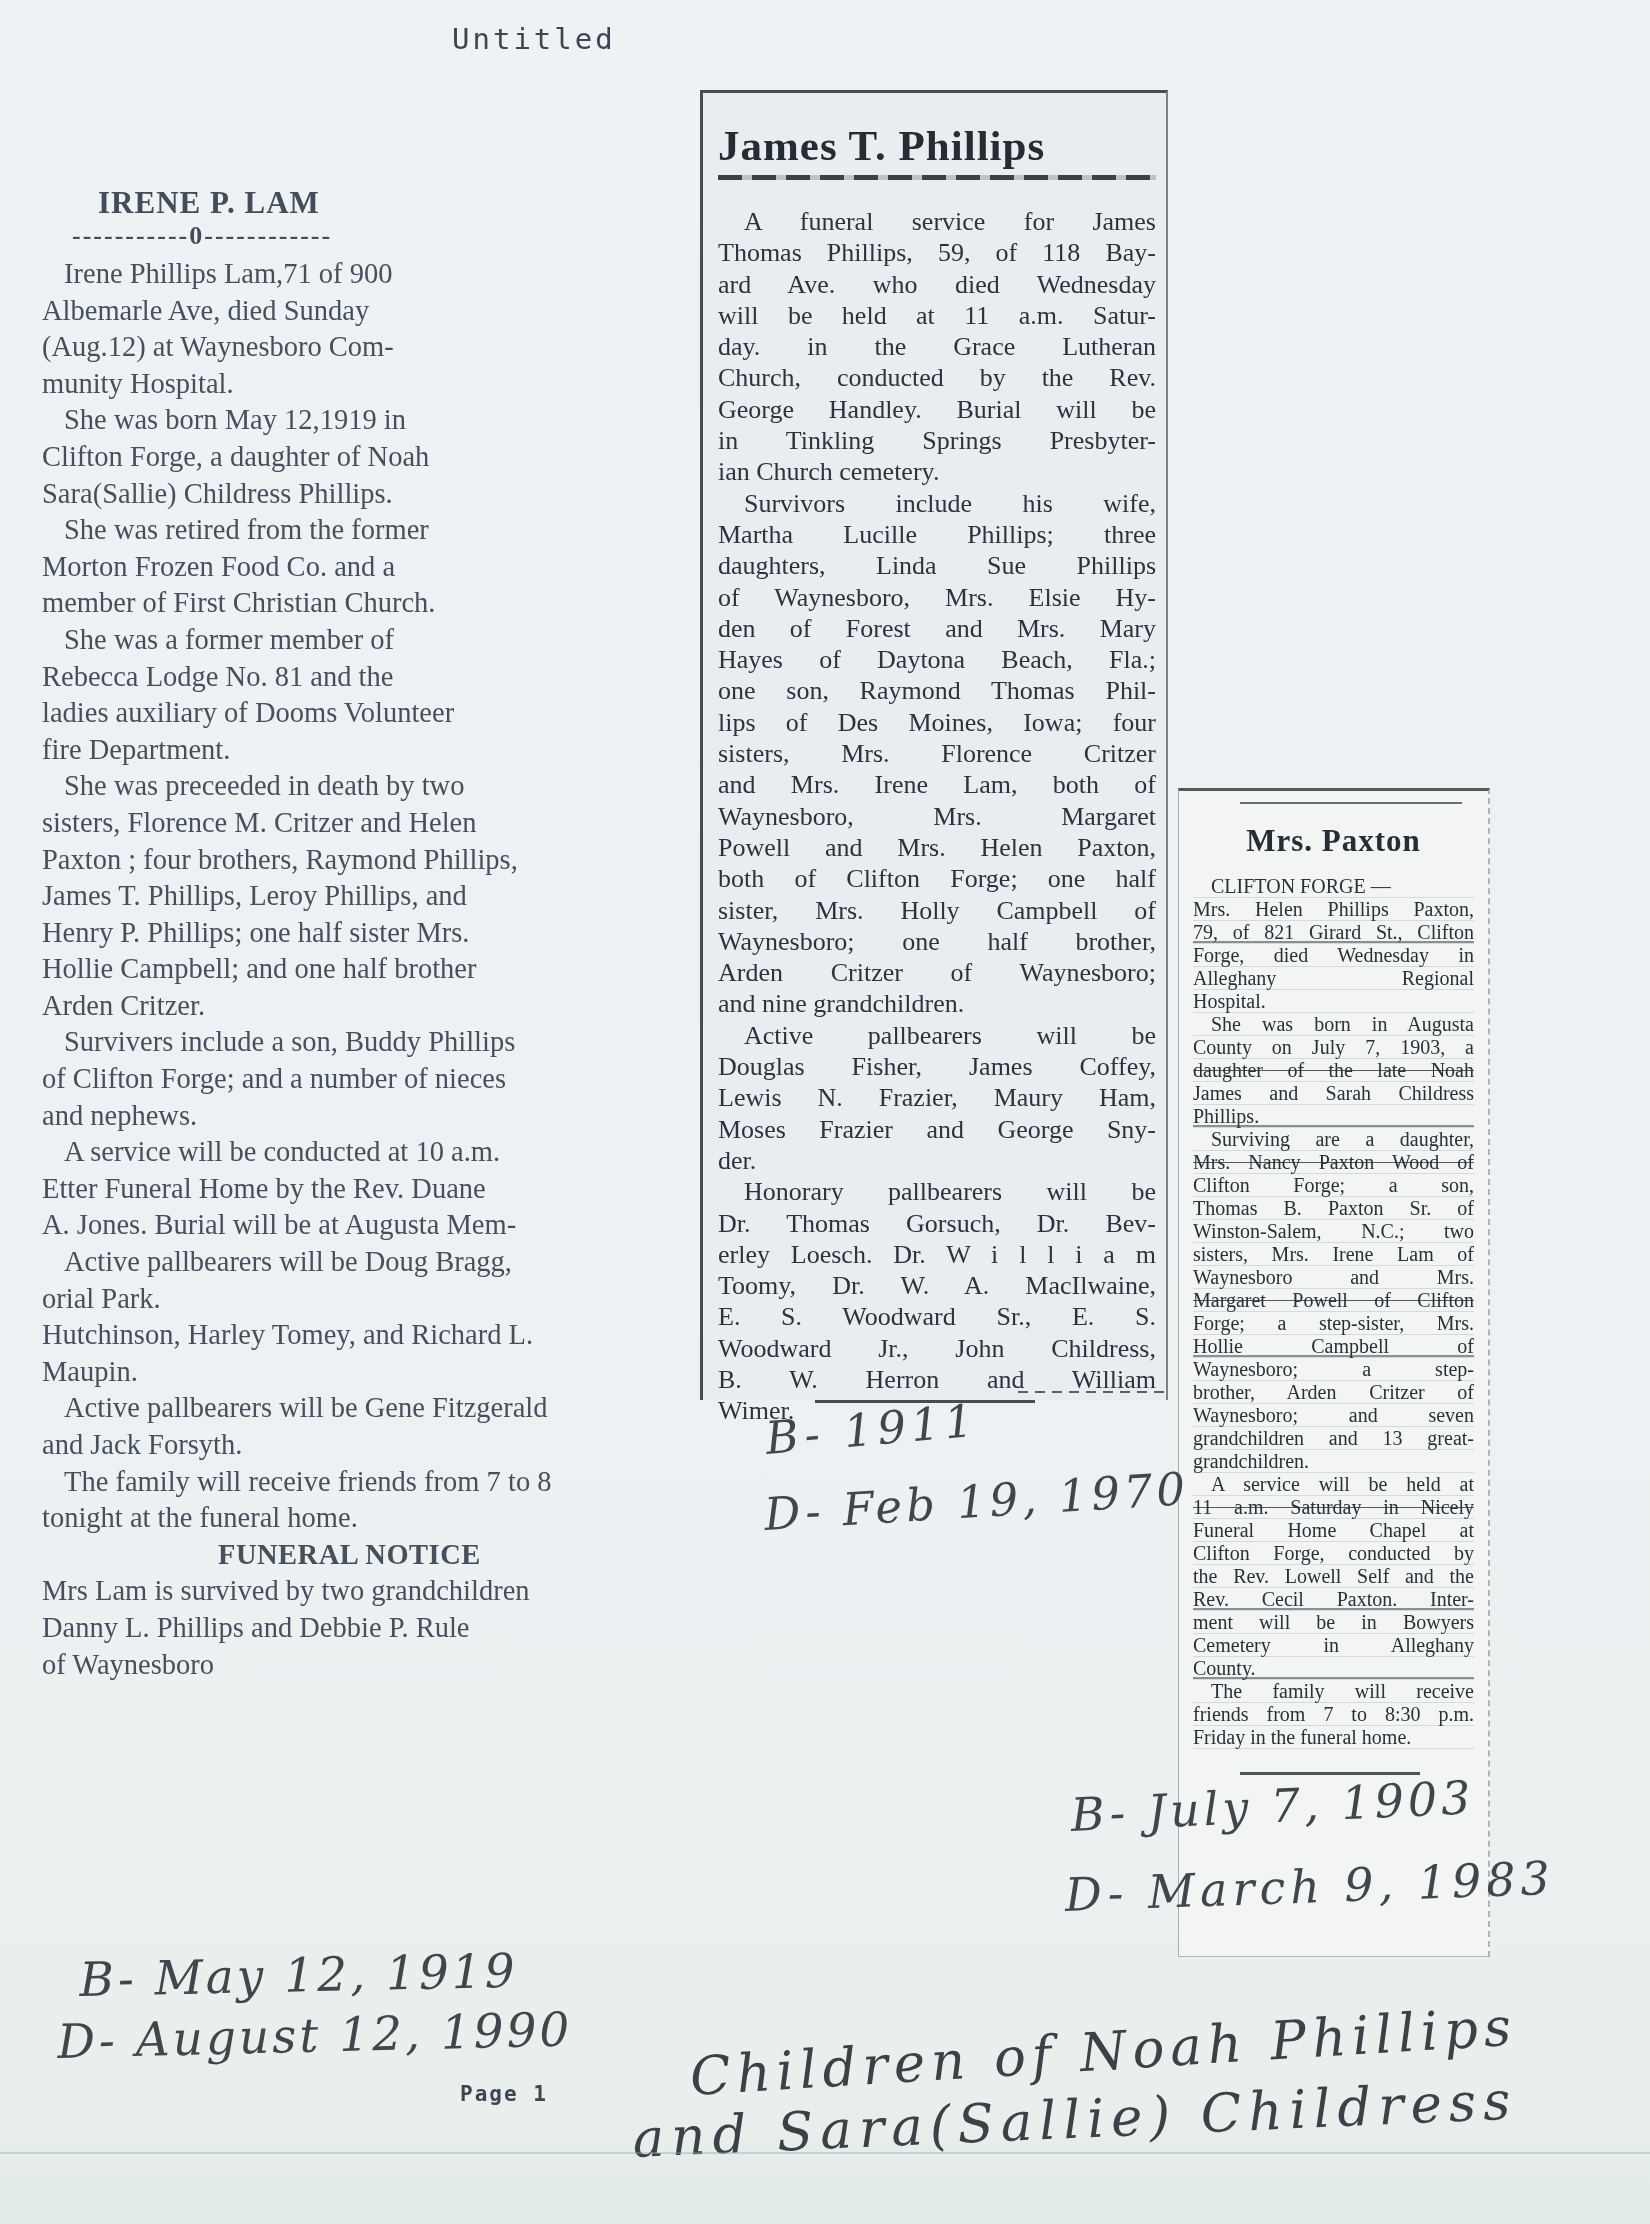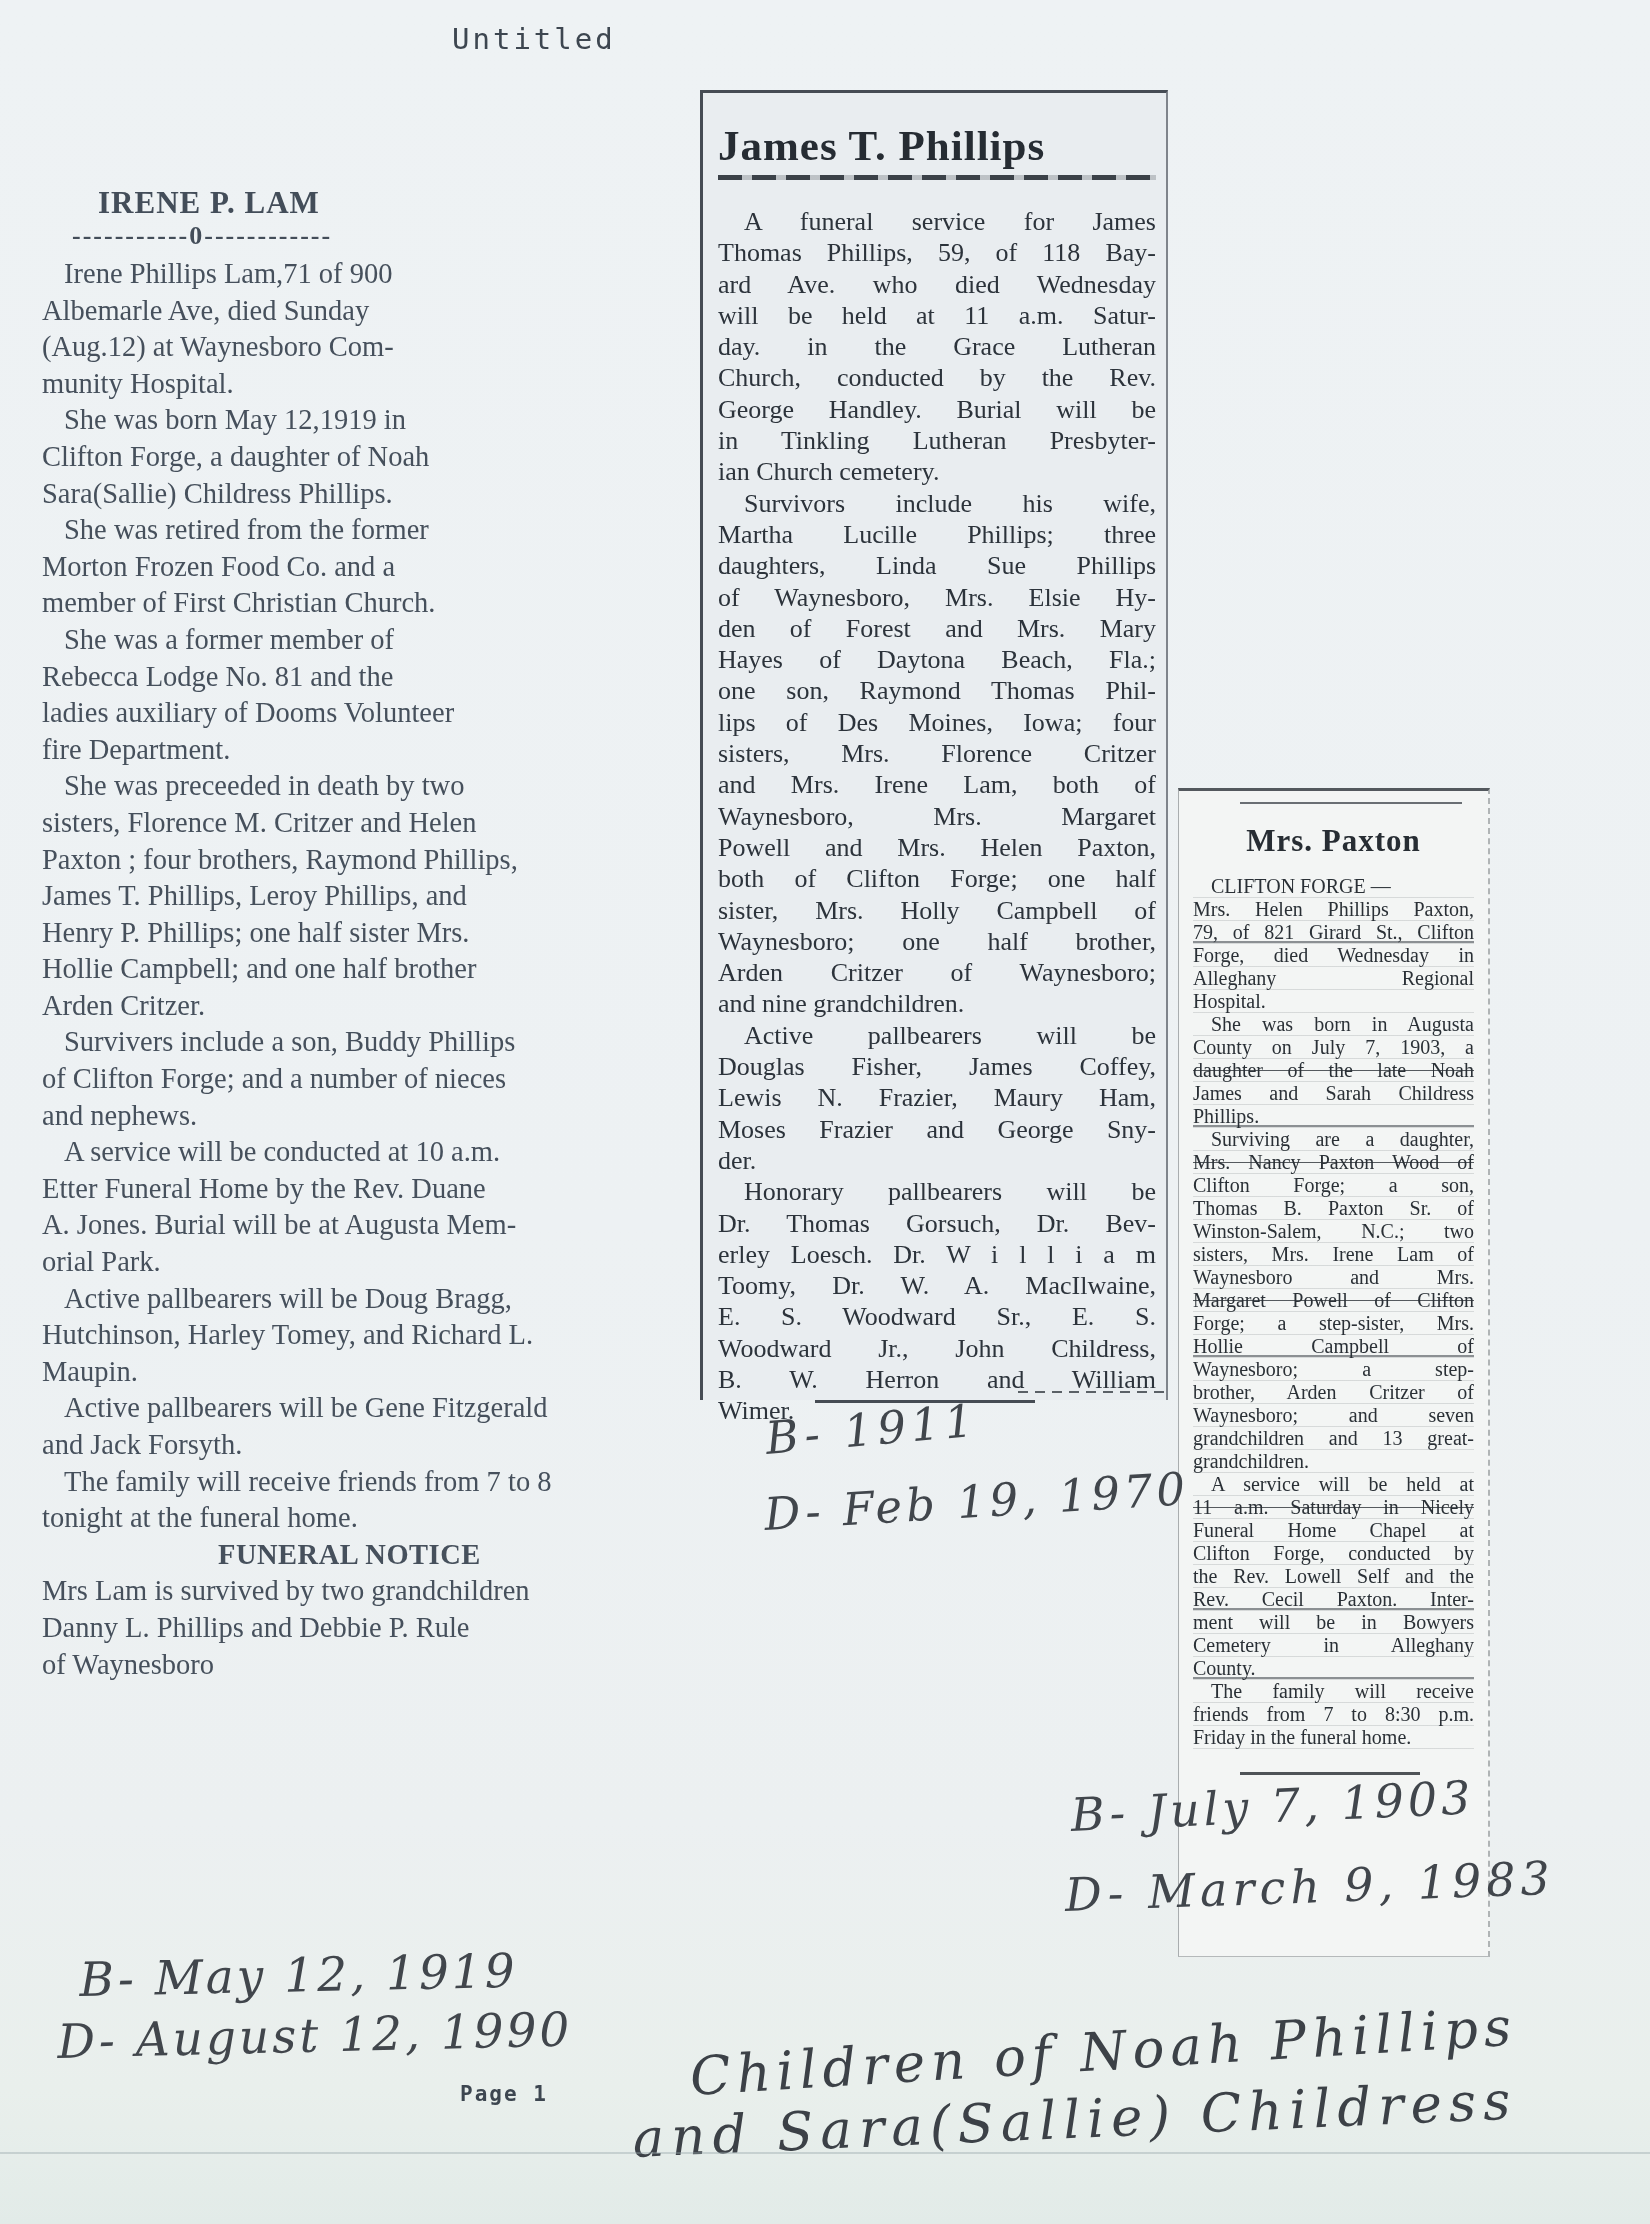--- a/index.html
+++ b/index.html
@@ -112,22 +112,22 @@
         <div class="ln">James T. Phillips, Leroy Phillips, and</div>
         <div class="ln">Henry P. Phillips; one half sister  Mrs.</div>
         <div class="ln">Hollie Campbell; and one half brother</div>
         <div class="ln">Arden Critzer.</div>
         <div class="ln i">Survivers include a son, Buddy Phillips</div>
         <div class="ln">of Clifton Forge; and a number of nieces</div>
         <div class="ln">and nephews.</div>
         <div class="ln i">A service will be conducted at 10 a.m.</div>
         <div class="ln">Etter Funeral Home by the Rev. Duane</div>
         <div class="ln">A. Jones. Burial will be at Augusta Mem-</div>
+        <div class="ln i">Active pallbearers will be Doug Bragg,</div>
         <div class="ln">orial Park.</div>
-        <div class="ln i">Active pallbearers will be Doug Bragg,</div>
         <div class="ln">Hutchinson, Harley Tomey, and Richard L.</div>
         <div class="ln">Maupin.</div>
         <div class="ln i">Active pallbearers will be Gene Fitzgerald</div>
         <div class="ln">and Jack Forsyth.</div>
         <div class="ln i">The family will receive friends from 7 to 8</div>
         <div class="ln">tonight at the funeral home.</div>
         <div class="ln fn">FUNERAL NOTICE</div>
         <div class="ln">Mrs Lam is survived by two grandchildren</div>
         <div class="ln">Danny L. Phillips and Debbie P. Rule</div>
         <div class="ln">of Waynesboro</div>
@@ -138,21 +138,21 @@
     <div class="james-headline">James T. Phillips</div>
     <div class="james-underline"></div>
     <div class="james-body">
         <div class="ln i">A funeral service for James</div>
         <div class="ln">Thomas Phillips, 59, of 118 Bay-</div>
         <div class="ln">ard Ave. who died Wednesday</div>
         <div class="ln">will be held at 11 a.m. Satur-</div>
         <div class="ln">day. in the Grace Lutheran</div>
         <div class="ln">Church, conducted by the Rev.</div>
         <div class="ln">George Handley. Burial will be</div>
-        <div class="ln">in Tinkling Lutheran Presbyter-</div>
+        <div class="ln">in Tinkling Springs Presbyter-</div>
         <div class="ln e">ian Church cemetery.</div>
         <div class="ln i">Survivors include his wife,</div>
         <div class="ln">Martha Lucille Phillips; three</div>
         <div class="ln">daughters, Linda Sue Phillips</div>
         <div class="ln">of Waynesboro, Mrs. Elsie Hy-</div>
         <div class="ln">den of Forest and Mrs. Mary</div>
         <div class="ln">Hayes of Daytona Beach, Fla.;</div>
         <div class="ln">one son, Raymond Thomas Phil-</div>
         <div class="ln">lips of Des Moines, Iowa; four</div>
         <div class="ln">sisters, Mrs. Florence Critzer</div>

